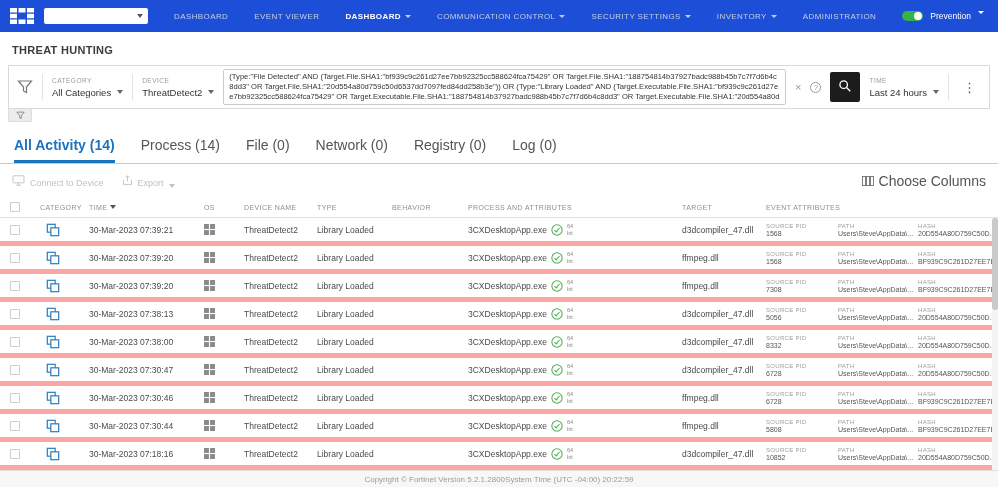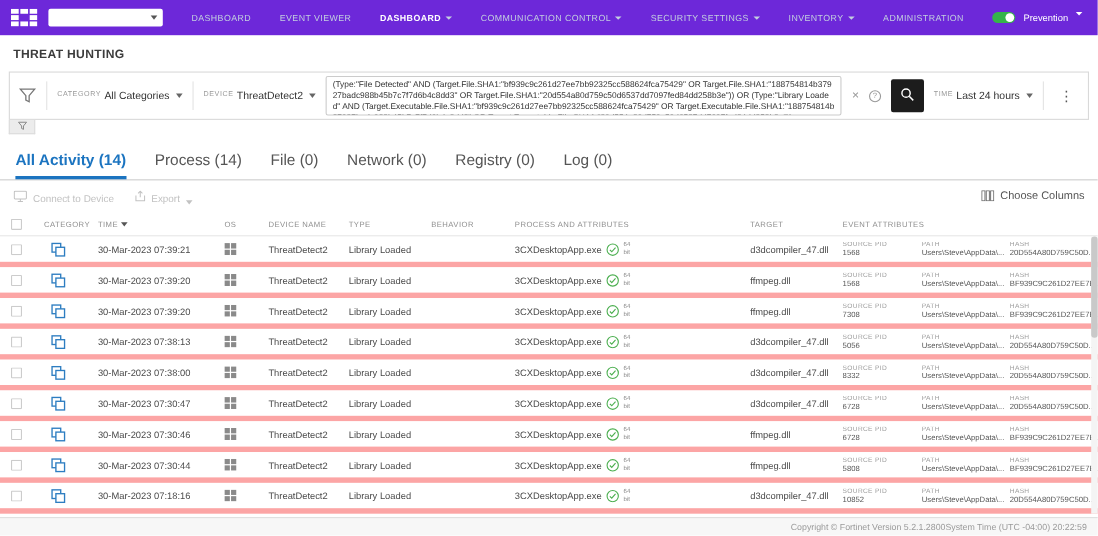--- a/index.html
+++ b/index.html
@@ -1,20 +1,20 @@
 <!DOCTYPE html>
 <html><head>
 <meta charset="utf-8">
 <style>
   *{box-sizing:border-box;margin:0;padding:0}
   html,body{width:998px;height:487px;overflow:hidden;background:#fff;
     font-family:"Liberation Sans",sans-serif;position:relative}
 
   
-  .nav{height:32px;background:#6d28d9;display:flex;align-items:center;padding:11px 10px;gap:10px}
+  .nav{height:32px;background:#1d4ed8;display:flex;align-items:center;padding:11px 10px;gap:10px}
   .logo{width:24px;height:16px;display:flex;align-items:center}
   .org-select{width:104px;height:16px;background:#fff;border-radius:2px;display:flex;
     align-items:center;justify-content:space-between;padding:0 5px;font-size:8px;color:#333;cursor:pointer}
   .nav-menu{display:flex;align-items:center;gap:26px;margin-left:16px;flex:1}
   .nav-item{display:flex;align-items:center;gap:4px;font-size:8px;letter-spacing:.4px;
     color:#c3cfdf;cursor:pointer;white-space:nowrap}
   .nav-item.active{color:#fff;font-weight:bold}
   .nav-caret{display:none;width:0;height:0;border-left:3px solid transparent;
     border-right:3px solid transparent;border-top:3.5px solid #c3cfdf}
   .nav-caret.show{display:block}
@@ -26,21 +26,21 @@
     border-top:3.5px solid #fff;cursor:pointer}
 
   
   .page-title{font-size:11px;font-weight:bold;color:#3c3c3c;padding:12px 12px 9px;letter-spacing:.3px}
 
   
   .filter-panel{margin:0 8px;border:1px solid #d9d9d9;background:#fff;display:flex;
     align-items:center;padding:5px 8px;gap:9px;height:44px}
   .funnel-lg{width:16px;height:16px;display:flex;align-items:center}
   .vr{width:1px;height:26px;background:#e3e3e3}
-  .fgroup{display:flex;flex-direction:row;gap:3px;justify-content:center;cursor:pointer}
+  .fgroup{display:flex;flex-direction:column;gap:3px;justify-content:center;cursor:pointer}
   .flabel{font-size:6.5px;color:#9a9a9a;letter-spacing:.5px}
   .fvalue{display:flex;align-items:center;gap:6px;font-size:9.5px;color:#333;white-space:nowrap}
   .dd-caret{width:0;height:0;border-left:3.5px solid transparent;border-right:3.5px solid transparent;
     border-top:4px solid #666}
   .query-box{flex:1;height:36px;border:1px solid #ccc;border-radius:2px;padding:2px 5px;
     font-size:7.6px;line-height:1.32;color:#333;overflow:hidden;word-break:break-all;cursor:text}
   .clear-x{font-size:11px;color:#999;cursor:pointer;line-height:1}
   .help-icon{width:11px;height:11px;min-width:11px;border:1px solid #999;border-radius:50%;color:#999;
     font-size:7px;display:flex;align-items:center;justify-content:center;cursor:pointer}
   .search-btn{width:30px;height:30px;min-width:30px;background:#1c1c1c;border:none;border-radius:2px;
@@ -51,21 +51,21 @@
 
   
   .tabs{display:flex;gap:26px;padding:13px 14px 0;border-bottom:1px solid #ccc;margin-top:2px}
   .tab{font-size:14px;color:#555;padding-bottom:7px;cursor:pointer;border-bottom:3px solid transparent}
   .tab.active{color:#1b74c0;font-weight:bold;border-bottom-color:#1b74c0}
 
   
   .toolbar{display:flex;align-items:center;padding:9px 12px 8px;gap:18px}
   .tool-btn{display:flex;align-items:flex-end;gap:5px;font-size:9px;color:#c2c2c2;cursor:default}
   .tool-btn .dd-caret{border-top-color:#c2c2c2}
-  .tool-right{margin-left:auto;display:flex;align-items:flex-start;gap:5px;font-size:10px;color:#555;cursor:pointer}
+  .tool-right{margin-left:auto;display:flex;align-items:flex-end;gap:5px;font-size:14px;color:#555;cursor:pointer}
 
   
   .grid-row{display:grid;grid-template-columns:30px 55px 115px 40px 73px 75px 76px 214px 84px 1fr;
     align-items:center}
   .thead{height:21px;border-bottom:1px solid #e0e0e0;font-size:7px;color:#8f8f8f;letter-spacing:.4px}
   .trow{height:28px;border-bottom:5px solid #fca5a5;font-size:8.5px;color:#4a4a4a;background:#fff}
   .cell{padding-left:4px;overflow:hidden;white-space:nowrap;display:flex;align-items:center}
   .cb{width:10px;height:10px;min-width:10px;border:1px solid #ccc;border-radius:1px;background:#fff;
     margin-left:10px;cursor:pointer;display:inline-block}
   .cat-icon{margin-left:12px;width:14px;height:14px;display:flex;align-items:center}
@@ -80,21 +80,21 @@
     padding-left:4px;overflow:hidden;height:100%}
   .attr{display:flex;flex-direction:column;gap:1px;overflow:hidden}
   .attr-label{font-size:6px;color:#9d9d9d;letter-spacing:.3px;white-space:nowrap}
   .attr-value{font-size:7px;color:#555;white-space:nowrap;overflow:hidden}
   .table-body{position:relative}
   .scrollbar{position:absolute;right:0;top:0;bottom:0;width:6px;background:#f4f4f4}
   .thumb{position:absolute;top:0;right:0;width:6px;height:92px;background:#c9c9c9;border-radius:3px;cursor:grab}
 
   
   .footer{position:absolute;left:0;right:0;bottom:0;height:17px;background:#f7f7f7;
-    border-top:1px solid #e0e0e0;display:flex;align-items:center;justify-content:flex-end;
+    border-top:1px solid #e0e0e0;display:flex;align-items:center;justify-content:center;
     padding:0 10px;font-size:8px;color:#9a9a9a}
 </style>
 </head>
 <body>
 
 <div class="nav">
   <span class="logo">
     <svg viewBox="0 0 24 16" width="24" height="16">
       <rect x="0" y="0" width="7" height="4.5" fill="#fff"></rect>
         <rect x="8.5" y="0" width="7" height="4.5" fill="#fff"></rect>

